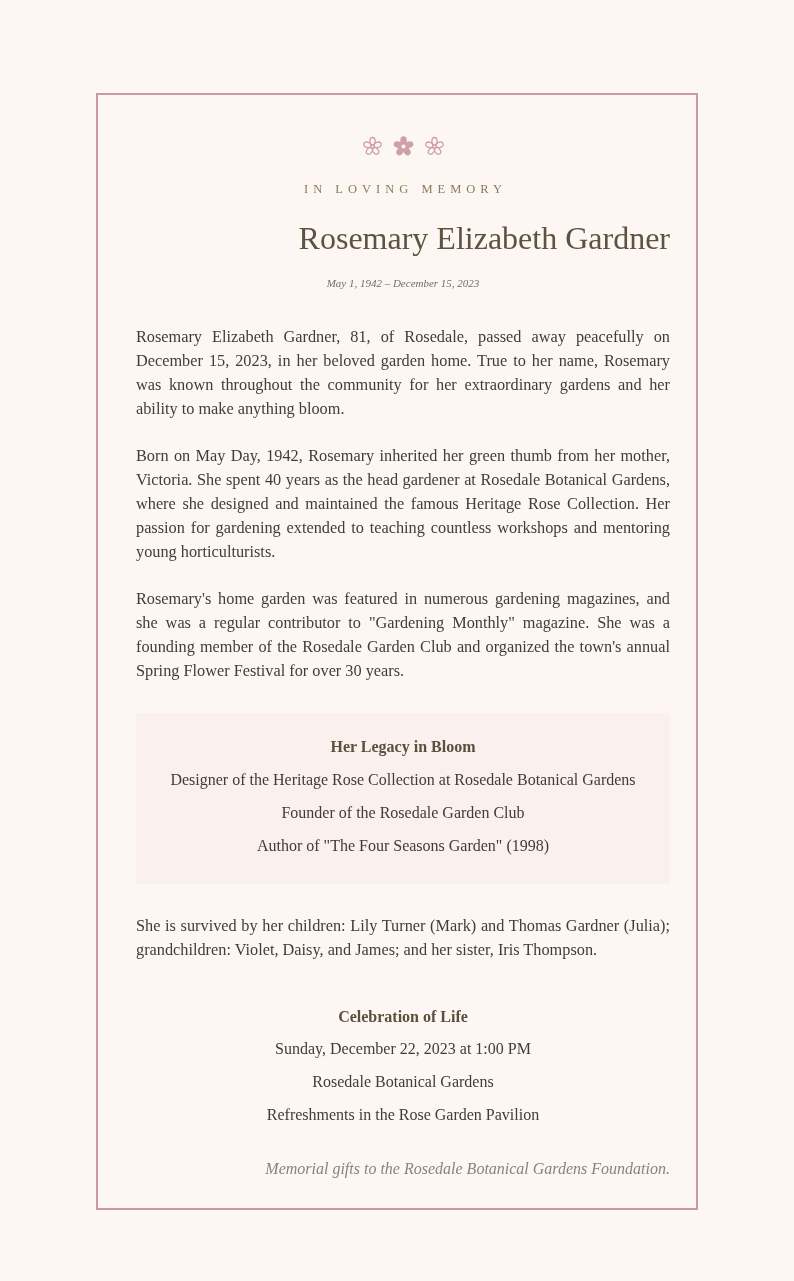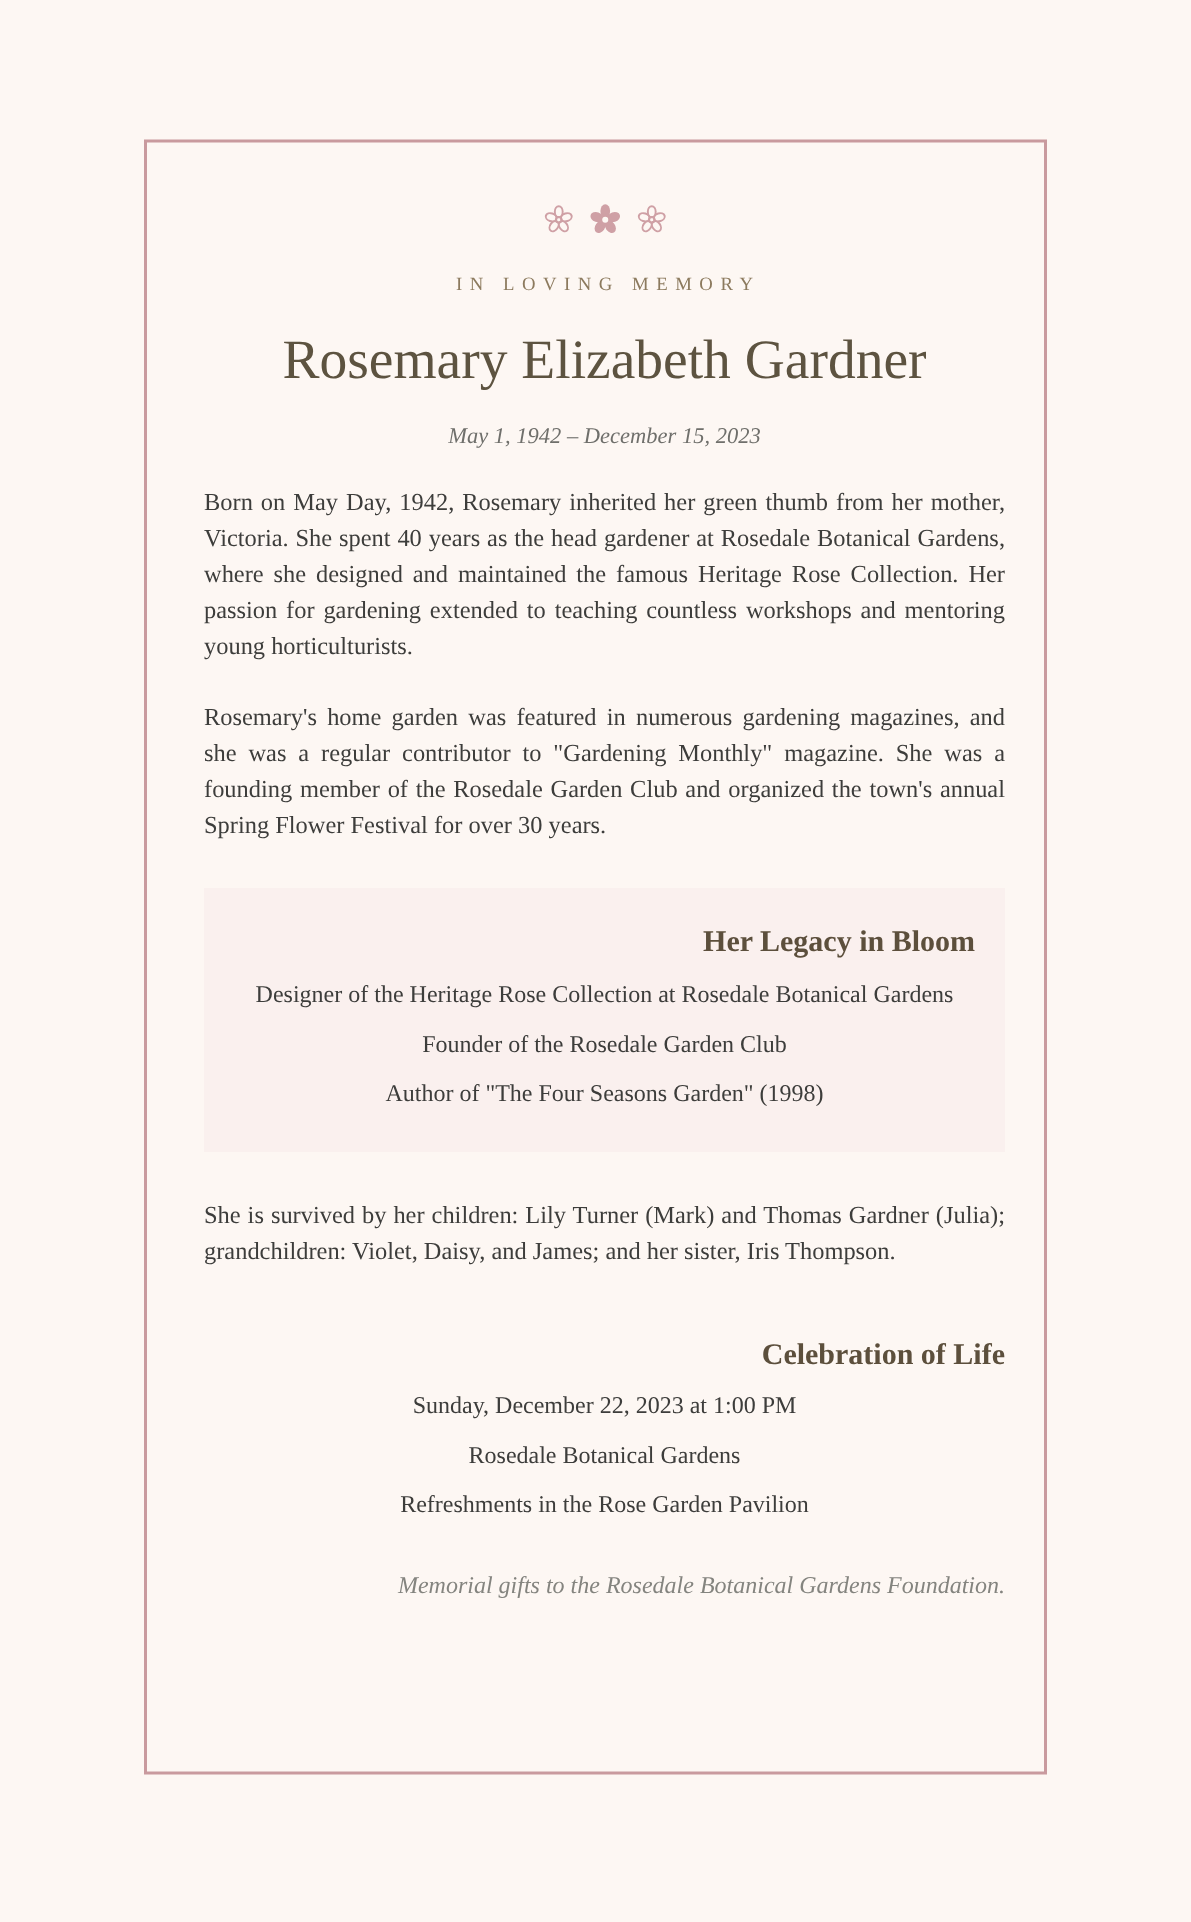--- a/index.html
+++ b/index.html
@@ -30,51 +30,51 @@
   .flowers svg { display: block; }
   .eyebrow {
     text-align: center;
     font-size: 12.5px;
     letter-spacing: 5px;
     color: var(--eyebrow, #8c7a5e);
     margin: 0 0 0 5px; 
     text-transform: uppercase;
   }
   .name {
-    text-align: center;
-    font-size: 37px;
+    text-align: right;
+    font-size: 32px;
     font-weight: 400;
     color: var(--name, #5d5340);
     margin: 22px 0 0 0;
     line-height: 1.2;
   }
   .dates {
     text-align: center;
     font-style: italic;
-    font-size: 15px;
+    font-size: 11px;
     color: var(--dates, #6f6f6b);
     margin: 20px 0 0 0;
   }
   .body-par {
     font-size: 16.3px;
     line-height: 1.47;
     color: var(--body_text, #3d3d3b);
     text-align: justify;
     margin: 23px 0;
   }
   .body-par.first { margin-top: 36px; }
   .legacy-box {
     background: var(--box_bg, #faf0ee);
     text-align: center;
     padding: 25px 20px 29px 20px;
     margin: 30px 0;
   }
   .section-title {
-    text-align: right;
-    font-size: 20px;
+    text-align: center;
+    font-size: 16px;
     font-weight: bold;
     color: var(--heading, #5c4f3c);
     margin: 0;
   }
   .legacy-item {
     font-size: 16px;
     color: var(--body_text, #3d3d3b);
     margin: 15px 0 0 0;
   }
   .legacy-item:first-of-type { }
@@ -129,20 +129,21 @@
       <circle cx="12" cy="12" r="2.1"></circle>
     </svg>
   </div>
 
   <div class="eyebrow">IN LOVING MEMORY</div>
 
   <h1 class="name">Rosemary Elizabeth Gardner</h1>
 
   <div class="dates">May 1, 1942 – December 15, 2023</div>
 
+  <p class="body-par first">Rosemary Elizabeth Gardner, 81, of Rosedale, passed away peacefully on December 15, 2023, in her beloved garden home. True to her name, Rosemary was known throughout the community for her extraordinary gardens and her ability to make anything bloom.</p>
   <p class="body-par">Born on May Day, 1942, Rosemary inherited her green thumb from her mother, Victoria. She spent 40 years as the head gardener at Rosedale Botanical Gardens, where she designed and maintained the famous Heritage Rose Collection. Her passion for gardening extended to teaching countless workshops and mentoring young horticulturists.</p>
   <p class="body-par">Rosemary's home garden was featured in numerous gardening magazines, and she was a regular contributor to "Gardening Monthly" magazine. She was a founding member of the Rosedale Garden Club and organized the town's annual Spring Flower Festival for over 30 years.</p>
 
   <div class="legacy-box">
     <h2 class="section-title">Her Legacy in Bloom</h2>
     <div class="legacy-item">Designer of the Heritage Rose Collection at Rosedale Botanical Gardens</div>
     <div class="legacy-item">Founder of the Rosedale Garden Club</div>
     <div class="legacy-item">Author of "The Four Seasons Garden" (1998)</div>
   </div>
 

